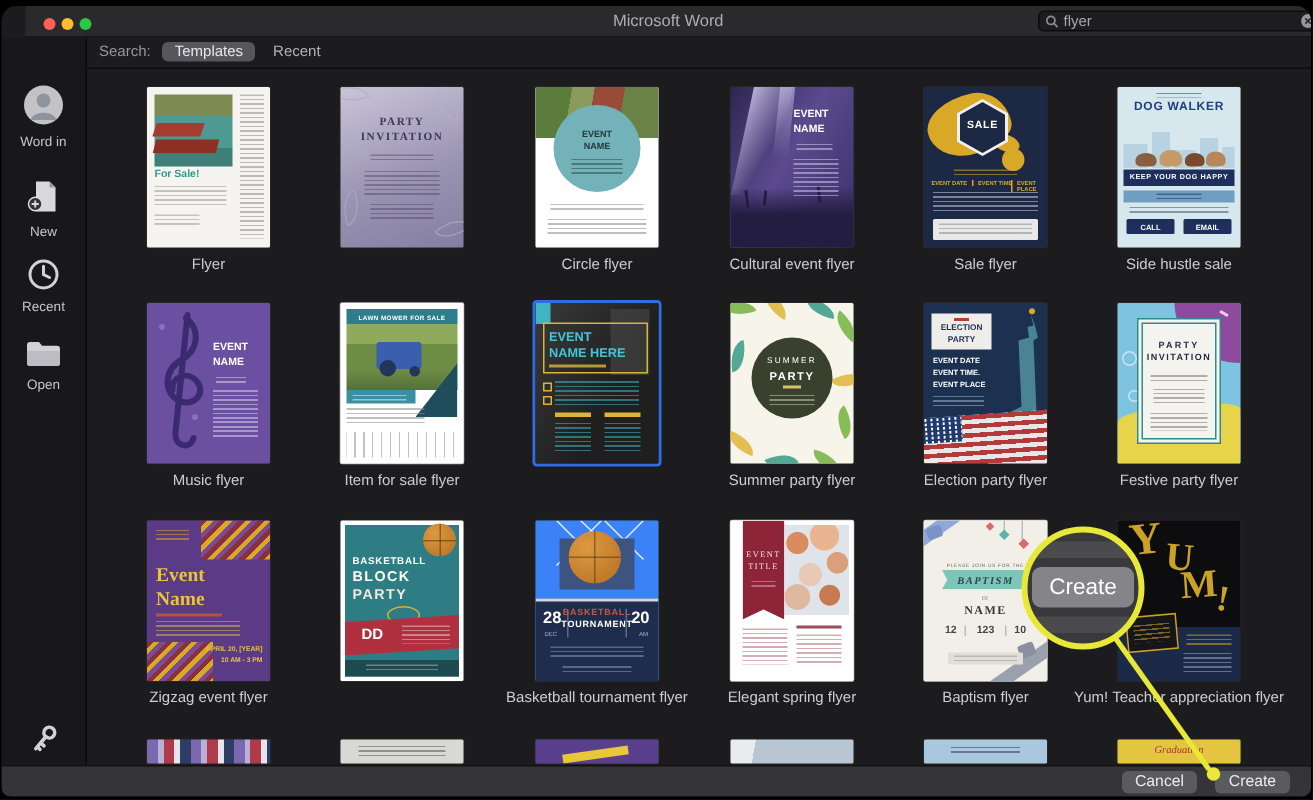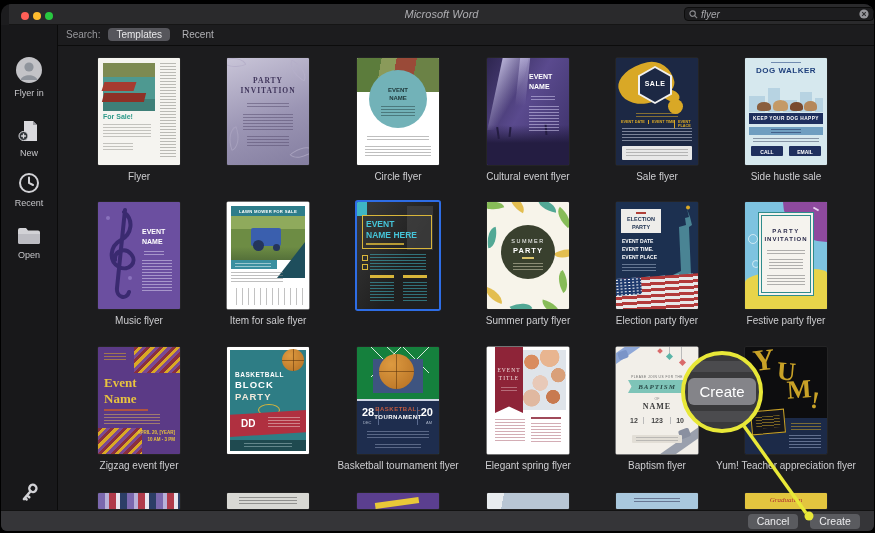--- a/index.html
+++ b/index.html
@@ -5,21 +5,21 @@
   html,body{margin:0;padding:0;}
   body{width:875px;height:533px;background:#000;position:relative;overflow:hidden;
        font-family:"Liberation Sans",sans-serif;-webkit-font-smoothing:antialiased;}
   .a{position:absolute;}
   .ctr{left:0;right:0;text-align:center;}
   .b{font-weight:bold;}
   .ser{font-family:"Liberation Serif",serif;}
   .lines{background-image:repeating-linear-gradient(to bottom,currentColor 0 1px,transparent 1px 3px);opacity:.55;}
   
   #win{position:absolute;left:1px;top:4px;right:1px;bottom:2px;background:#1c1c1e;border-radius:10px 10px 6px 6px;overflow:hidden;z-index:1;}
-  .titlebar{position:absolute;left:8px;top:0;right:0;height:20px;background:#2a2a2c;border-bottom:1px solid #151515;font-style:italic;}
+  .titlebar{position:absolute;left:16px;top:0;right:0;height:20px;background:#2a2a2c;border-bottom:1px solid #151515;}
   .tl{position:absolute;top:8px;width:8px;height:8px;border-radius:50%;}
   .wintitle{position:absolute;left:0;right:0;top:4px;text-align:center;font-size:11px;color:#aeaeb2;}
   .searchfield{position:absolute;left:675px;top:3px;width:190px;height:14px;background:#1d1d1f;border:1px solid #0c0c0c;border-radius:4px;display:flex;align-items:center;padding:0 4px;box-sizing:border-box;}
   .searchtext{font-size:10px;color:#a8a8ac;margin-left:3px;flex:1;}
   .filterrow{position:absolute;left:65px;top:22px;height:16px;display:flex;align-items:center;gap:8px;}
   .flabel{font-size:10px;color:#98989c;}
   .seg-on{font-size:10px;color:#e8e8ea;background:#56565c;border-radius:4px;padding:1px 8px;}
   .seg-off{font-size:10px;color:#b2b2b6;padding:1px 4px;}
   .sidebar{position:absolute;left:0;top:21px;width:56px;bottom:21px;background:#18181a;border-right:1px solid #0b0b0b;}
   .sbitem{position:absolute;left:0;width:56px;text-align:center;}
@@ -71,21 +71,21 @@
   </div>
   <div class="hsep"></div>
 
   <div class="sidebar">
     <div class="sbitem" style="top:31px;">
       <svg width="28" height="28" viewBox="0 0 28 28">
         <circle cx="14" cy="14" r="13" fill="#c3c3c7"></circle>
         <circle cx="14" cy="11" r="4.6" fill="#8f949c"></circle>
         <path d="M5.5 24 C7 17.5 21 17.5 22.5 24 Z" fill="#8f949c"></path>
       </svg>
-      <div class="sblabel">Flyer in</div>
+      <div class="sblabel">Word in</div>
     </div>
     <div class="sbitem" style="top:95px;">
       <svg width="22" height="24" viewBox="0 0 22 24">
         <path d="M6 1 L15 1 L19 5 L19 21 L6 21 Z" fill="#d9d9dd"></path>
         <path d="M15 1 L15 5 L19 5 Z" fill="#9a9aa0"></path>
         <circle cx="5.5" cy="16" r="4.5" fill="#2f3338" stroke="#d9d9dd" stroke-width="1"></circle>
         <path d="M5.5 13.6 L5.5 18.4 M3.1 16 L7.9 16" stroke="#d9d9dd" stroke-width="1.3"></path>
       </svg>
       <div class="sblabel">New</div>
     </div>
@@ -375,21 +375,21 @@
         <div class="a b" style="left:11px;top:8px;font-size:10px;color:#fff;">DD</div>
         <div class="a lines" style="left:38px;top:7px;width:32px;height:12px;color:#e8c8c8;"></div>
       </div>
       <div class="a" style="left:3px;top:93px;width:76px;height:11px;background:#1f4a50;">
         <div class="a lines" style="left:14px;top:3px;width:48px;height:5px;color:#9ab8bc;"></div>
       </div>
     </div>
   </div>
 
   <div class="card" style="left:357px;top:347px;">
-    <div class="thumb" style="background:#15803d;">
+    <div class="thumb" style="background:#3b82f6;">
       <svg class="a" style="left:8px;top:0;" width="66" height="32" viewBox="0 0 66 32">
         <g stroke="rgba(255,255,255,.85)" stroke-width="1">
           <line x1="6" y1="0" x2="36" y2="30"></line>
             <line x1="36" y1="0" x2="6" y2="30"></line>
           <line x1="38" y1="0" x2="64" y2="26"></line>
             <line x1="64" y1="0" x2="38" y2="26"></line>
           <line x1="22" y1="0" x2="54" y2="30"></line>
         </g>
       </svg>
       <div class="a" style="left:16px;top:12px;width:50px;height:34px;background:#3e5480;"></div>

